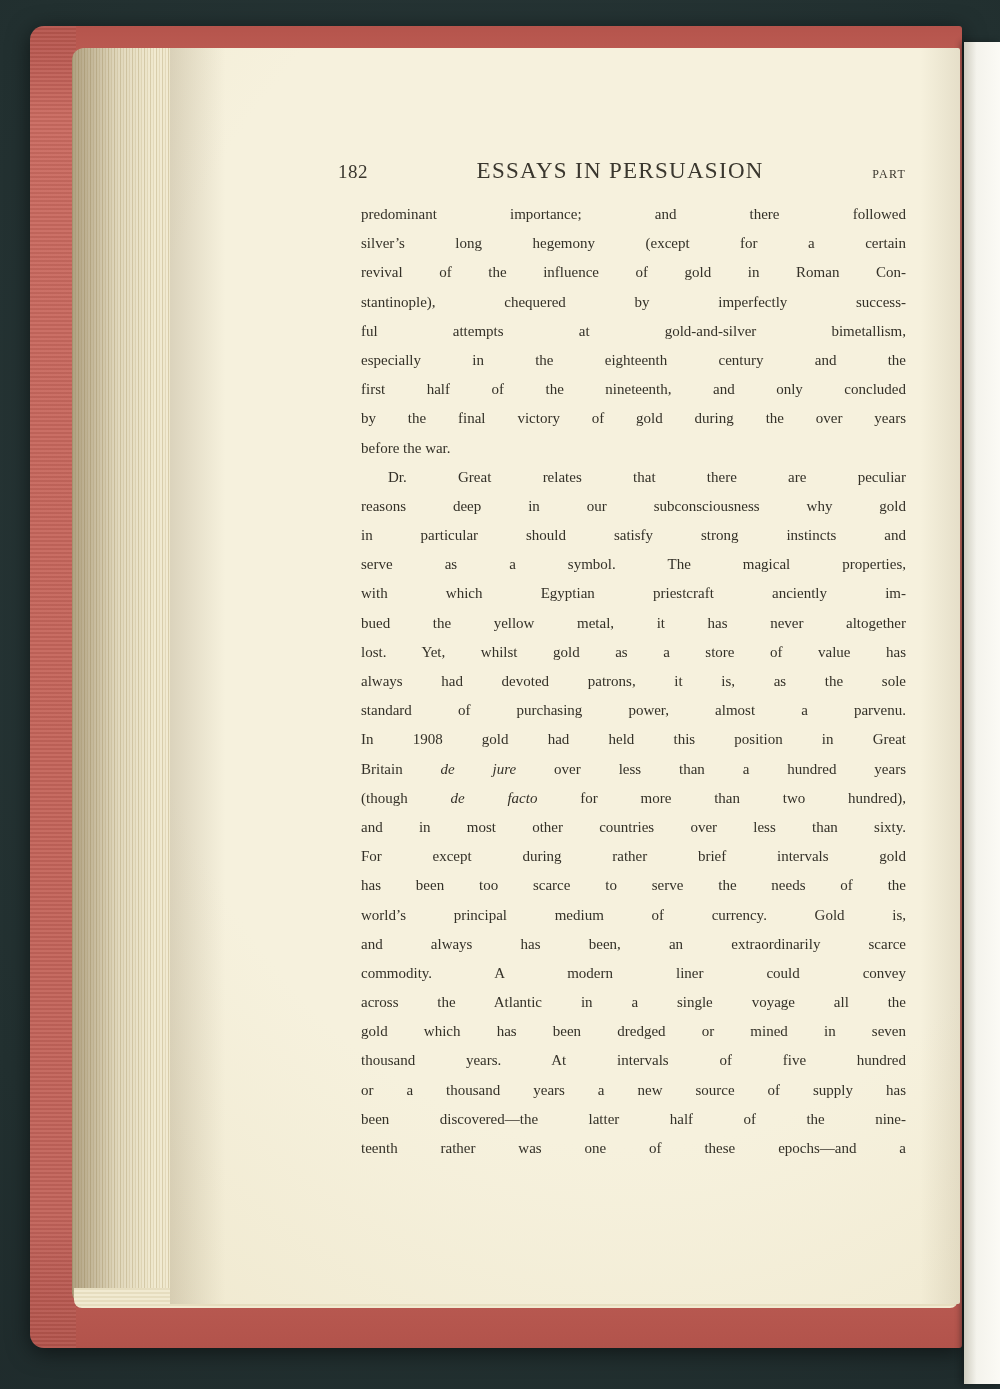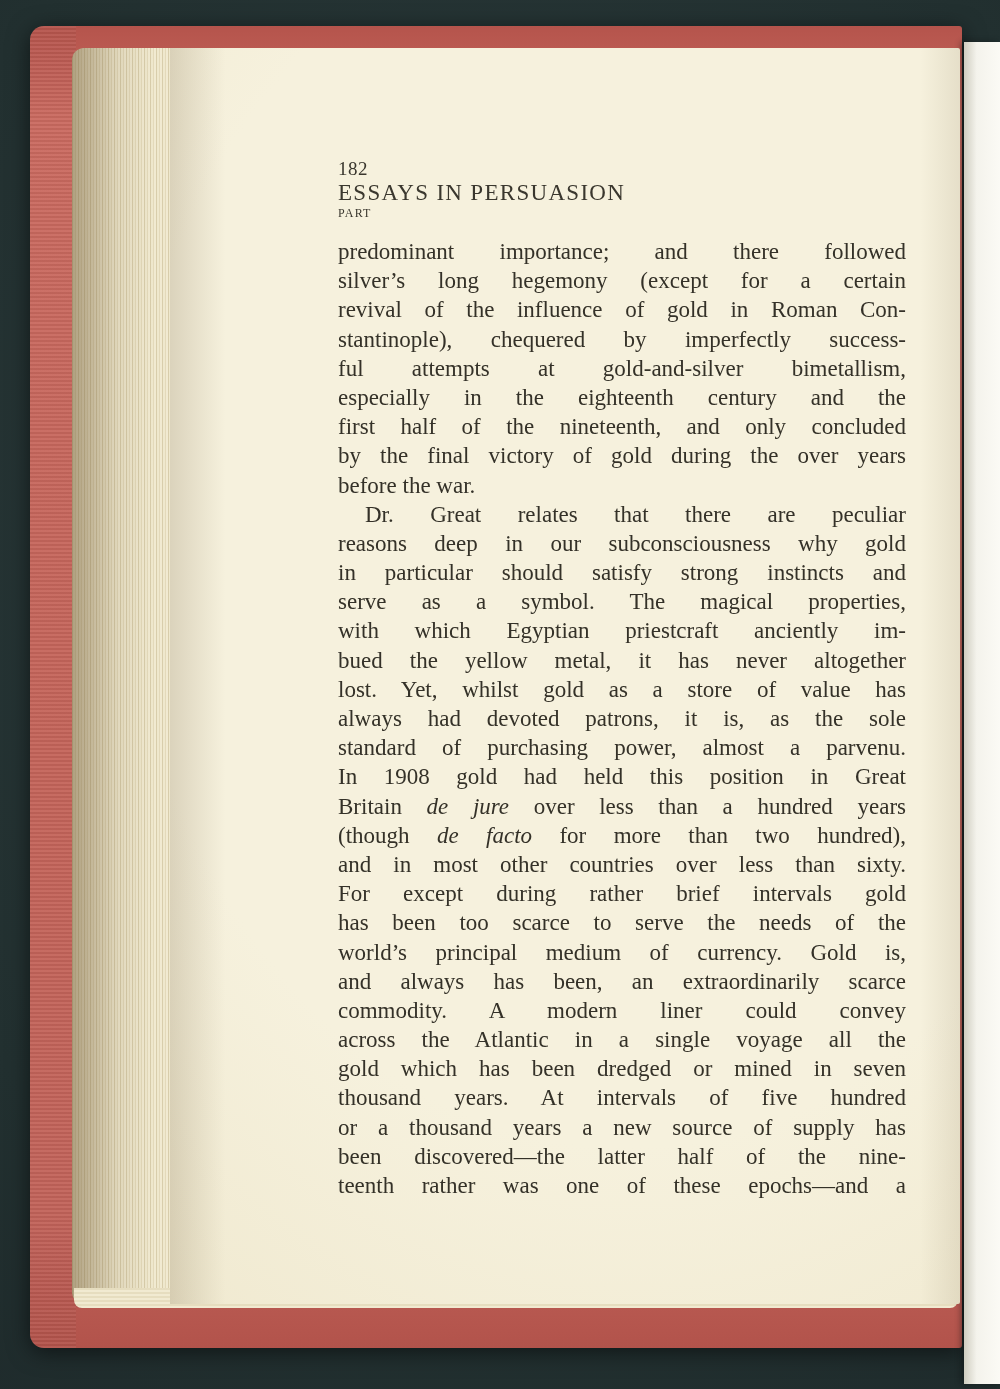--- a/index.html
+++ b/index.html
@@ -56,27 +56,27 @@
     position: absolute; right: 0; top: 42px; width: 36px; height: 1342px;
     background: linear-gradient(90deg, #cfcdc0 0%, #f4f3ec 35%, #fbfaf5 100%);
     box-shadow: -3px 0 6px rgba(10,15,15,0.45);
   }
 
   
   .text-block { position: absolute; left: 168px; top: 110px; width: 568px; }
 
   .header-row {
     display: flex; justify-content: space-between; align-items: baseline;
-    color: #3a372e; margin-bottom: 16px; flex-direction: column;
+    color: #3a372e; margin-bottom: 16px;
   }
   .page-number { font-size: 19px; letter-spacing: 0.5px; }
   .running-title { font-size: 23px; letter-spacing: 1.3px; }
   .part-label { font-size: 12px; letter-spacing: 1.2px; }
 
-  .body-text { font-size: 23px; color: #343128; }
+  .body-text { font-size: 15px; color: #343128; margin-left: 23px; }
   .line {
     line-height: 29.2px; height: 29.2px;
     text-align: justify; text-align-last: justify;
     overflow: hidden; white-space: nowrap;
   }
   .line { white-space: normal; }
   .line.para-end { text-align-last: left; }
   .line.indent { text-indent: 27px; }
   .line em { font-style: italic; }
 </style>

